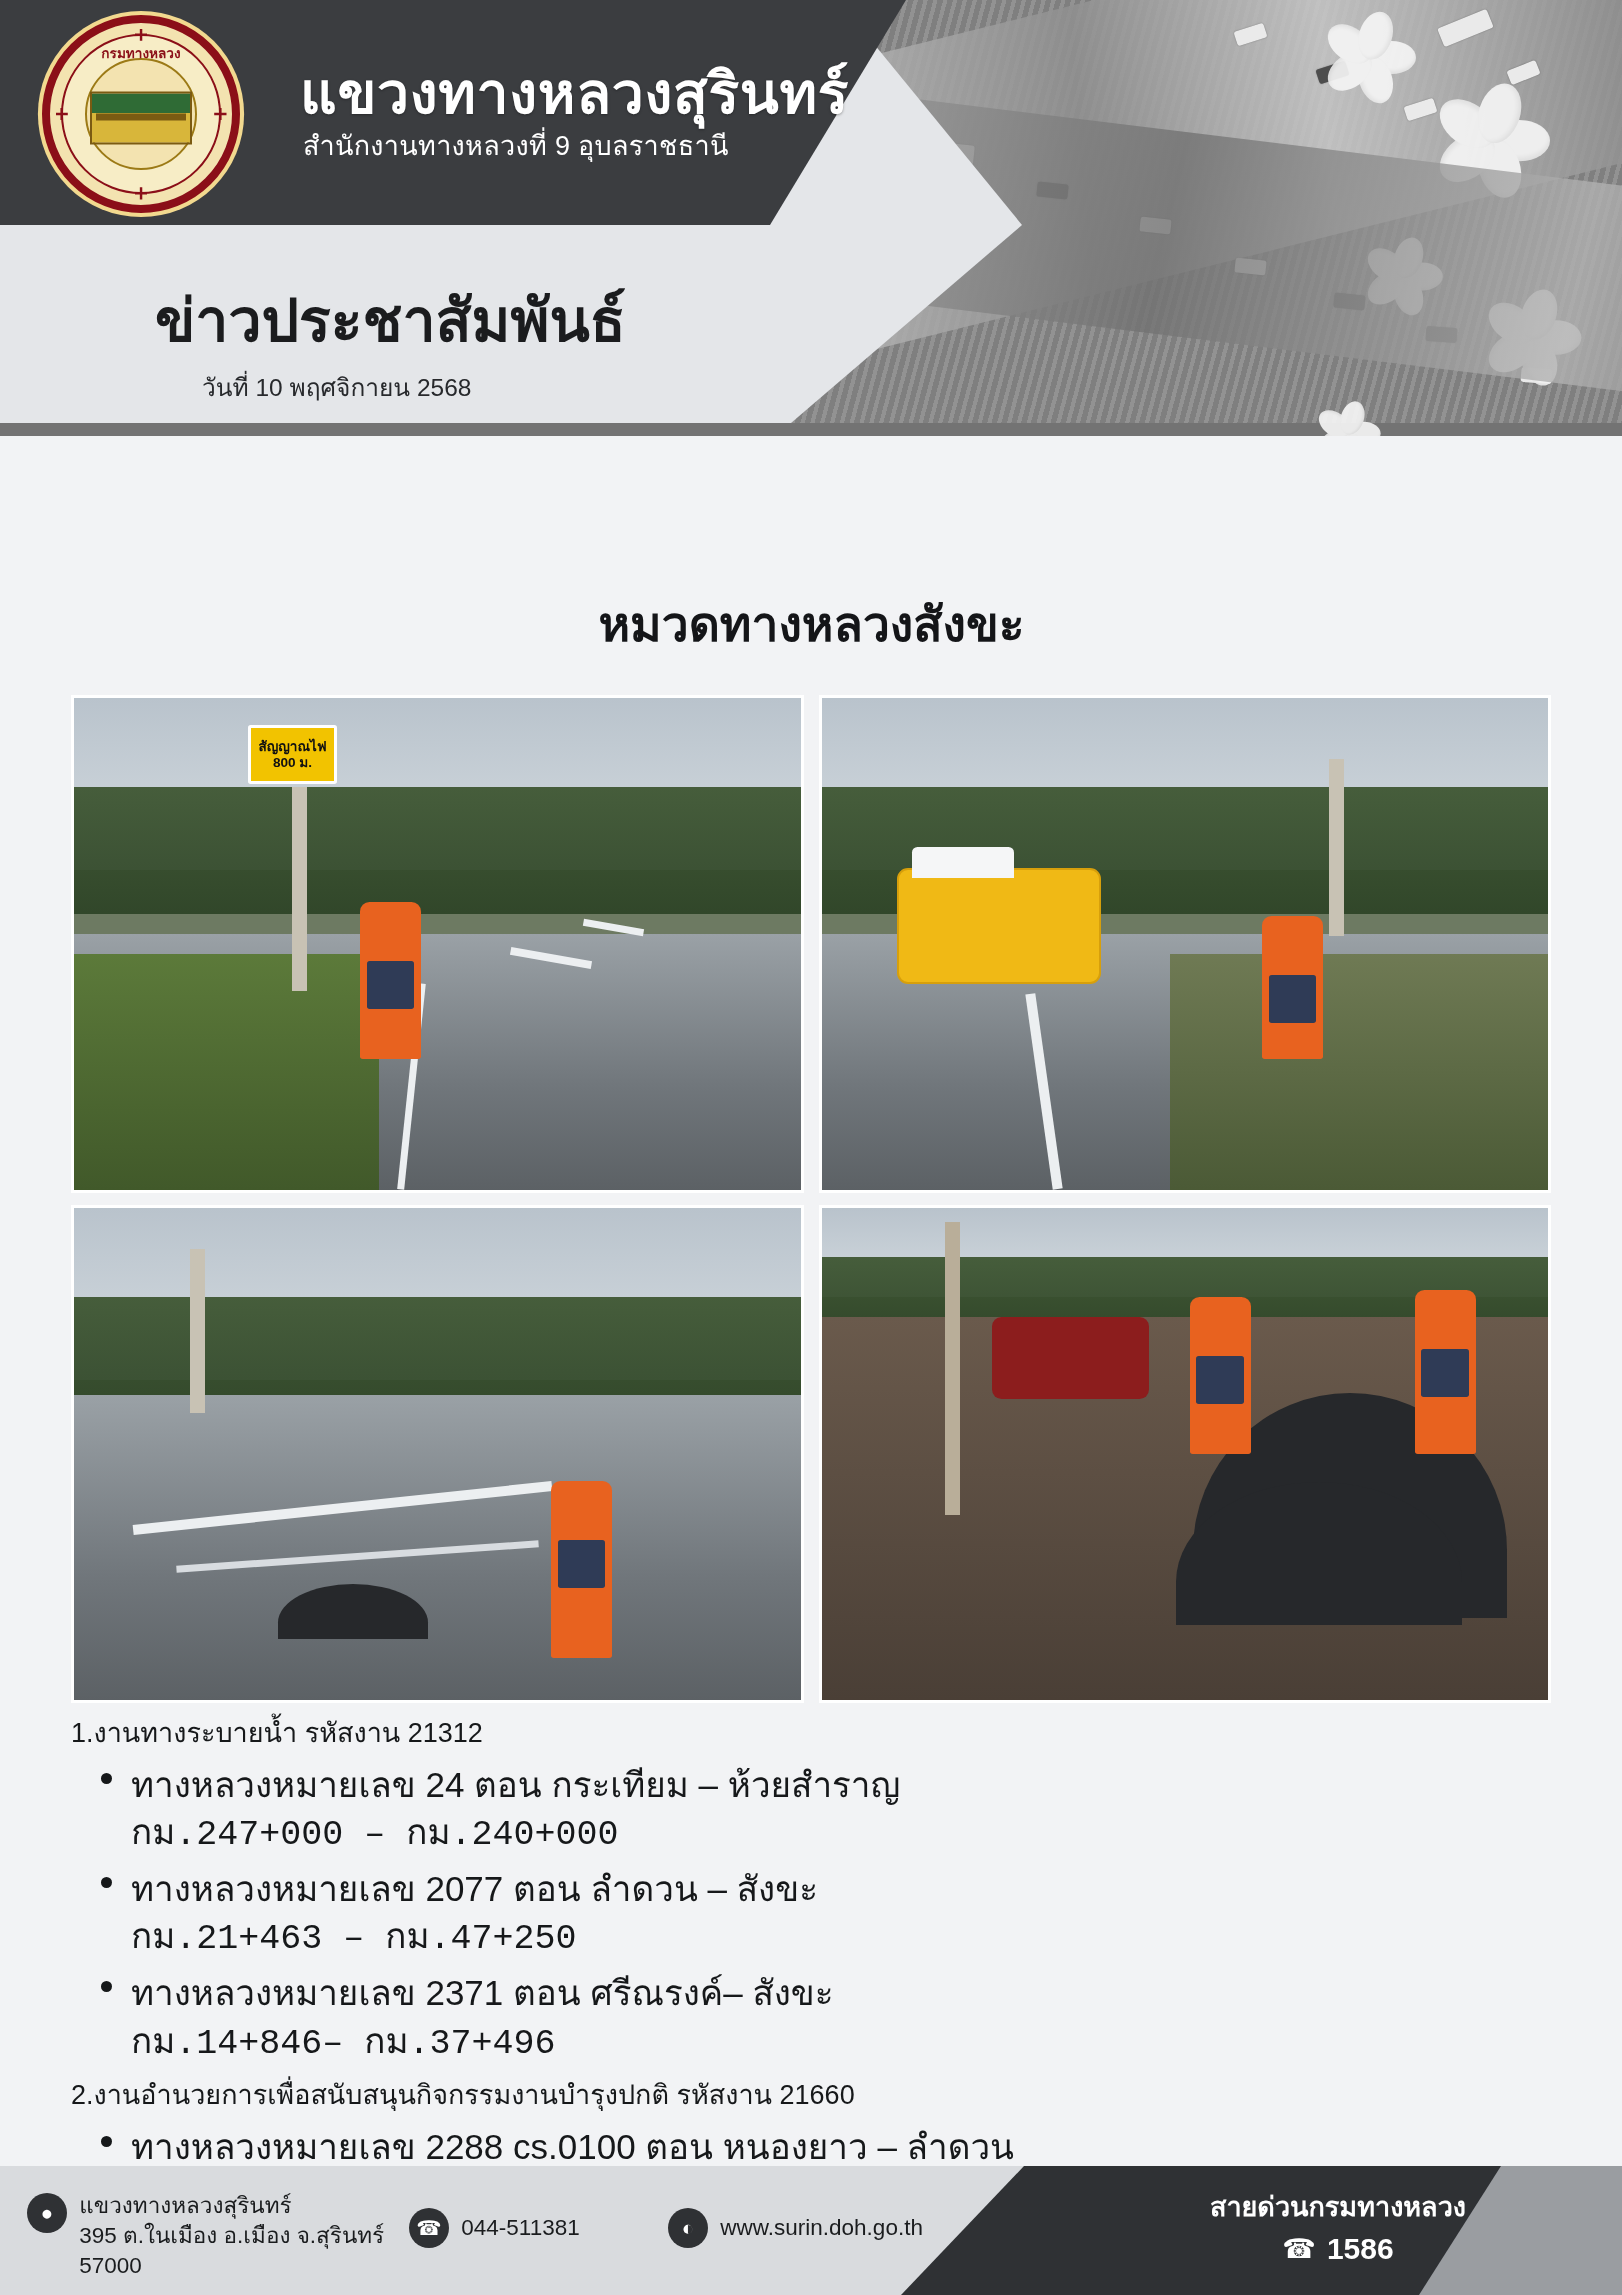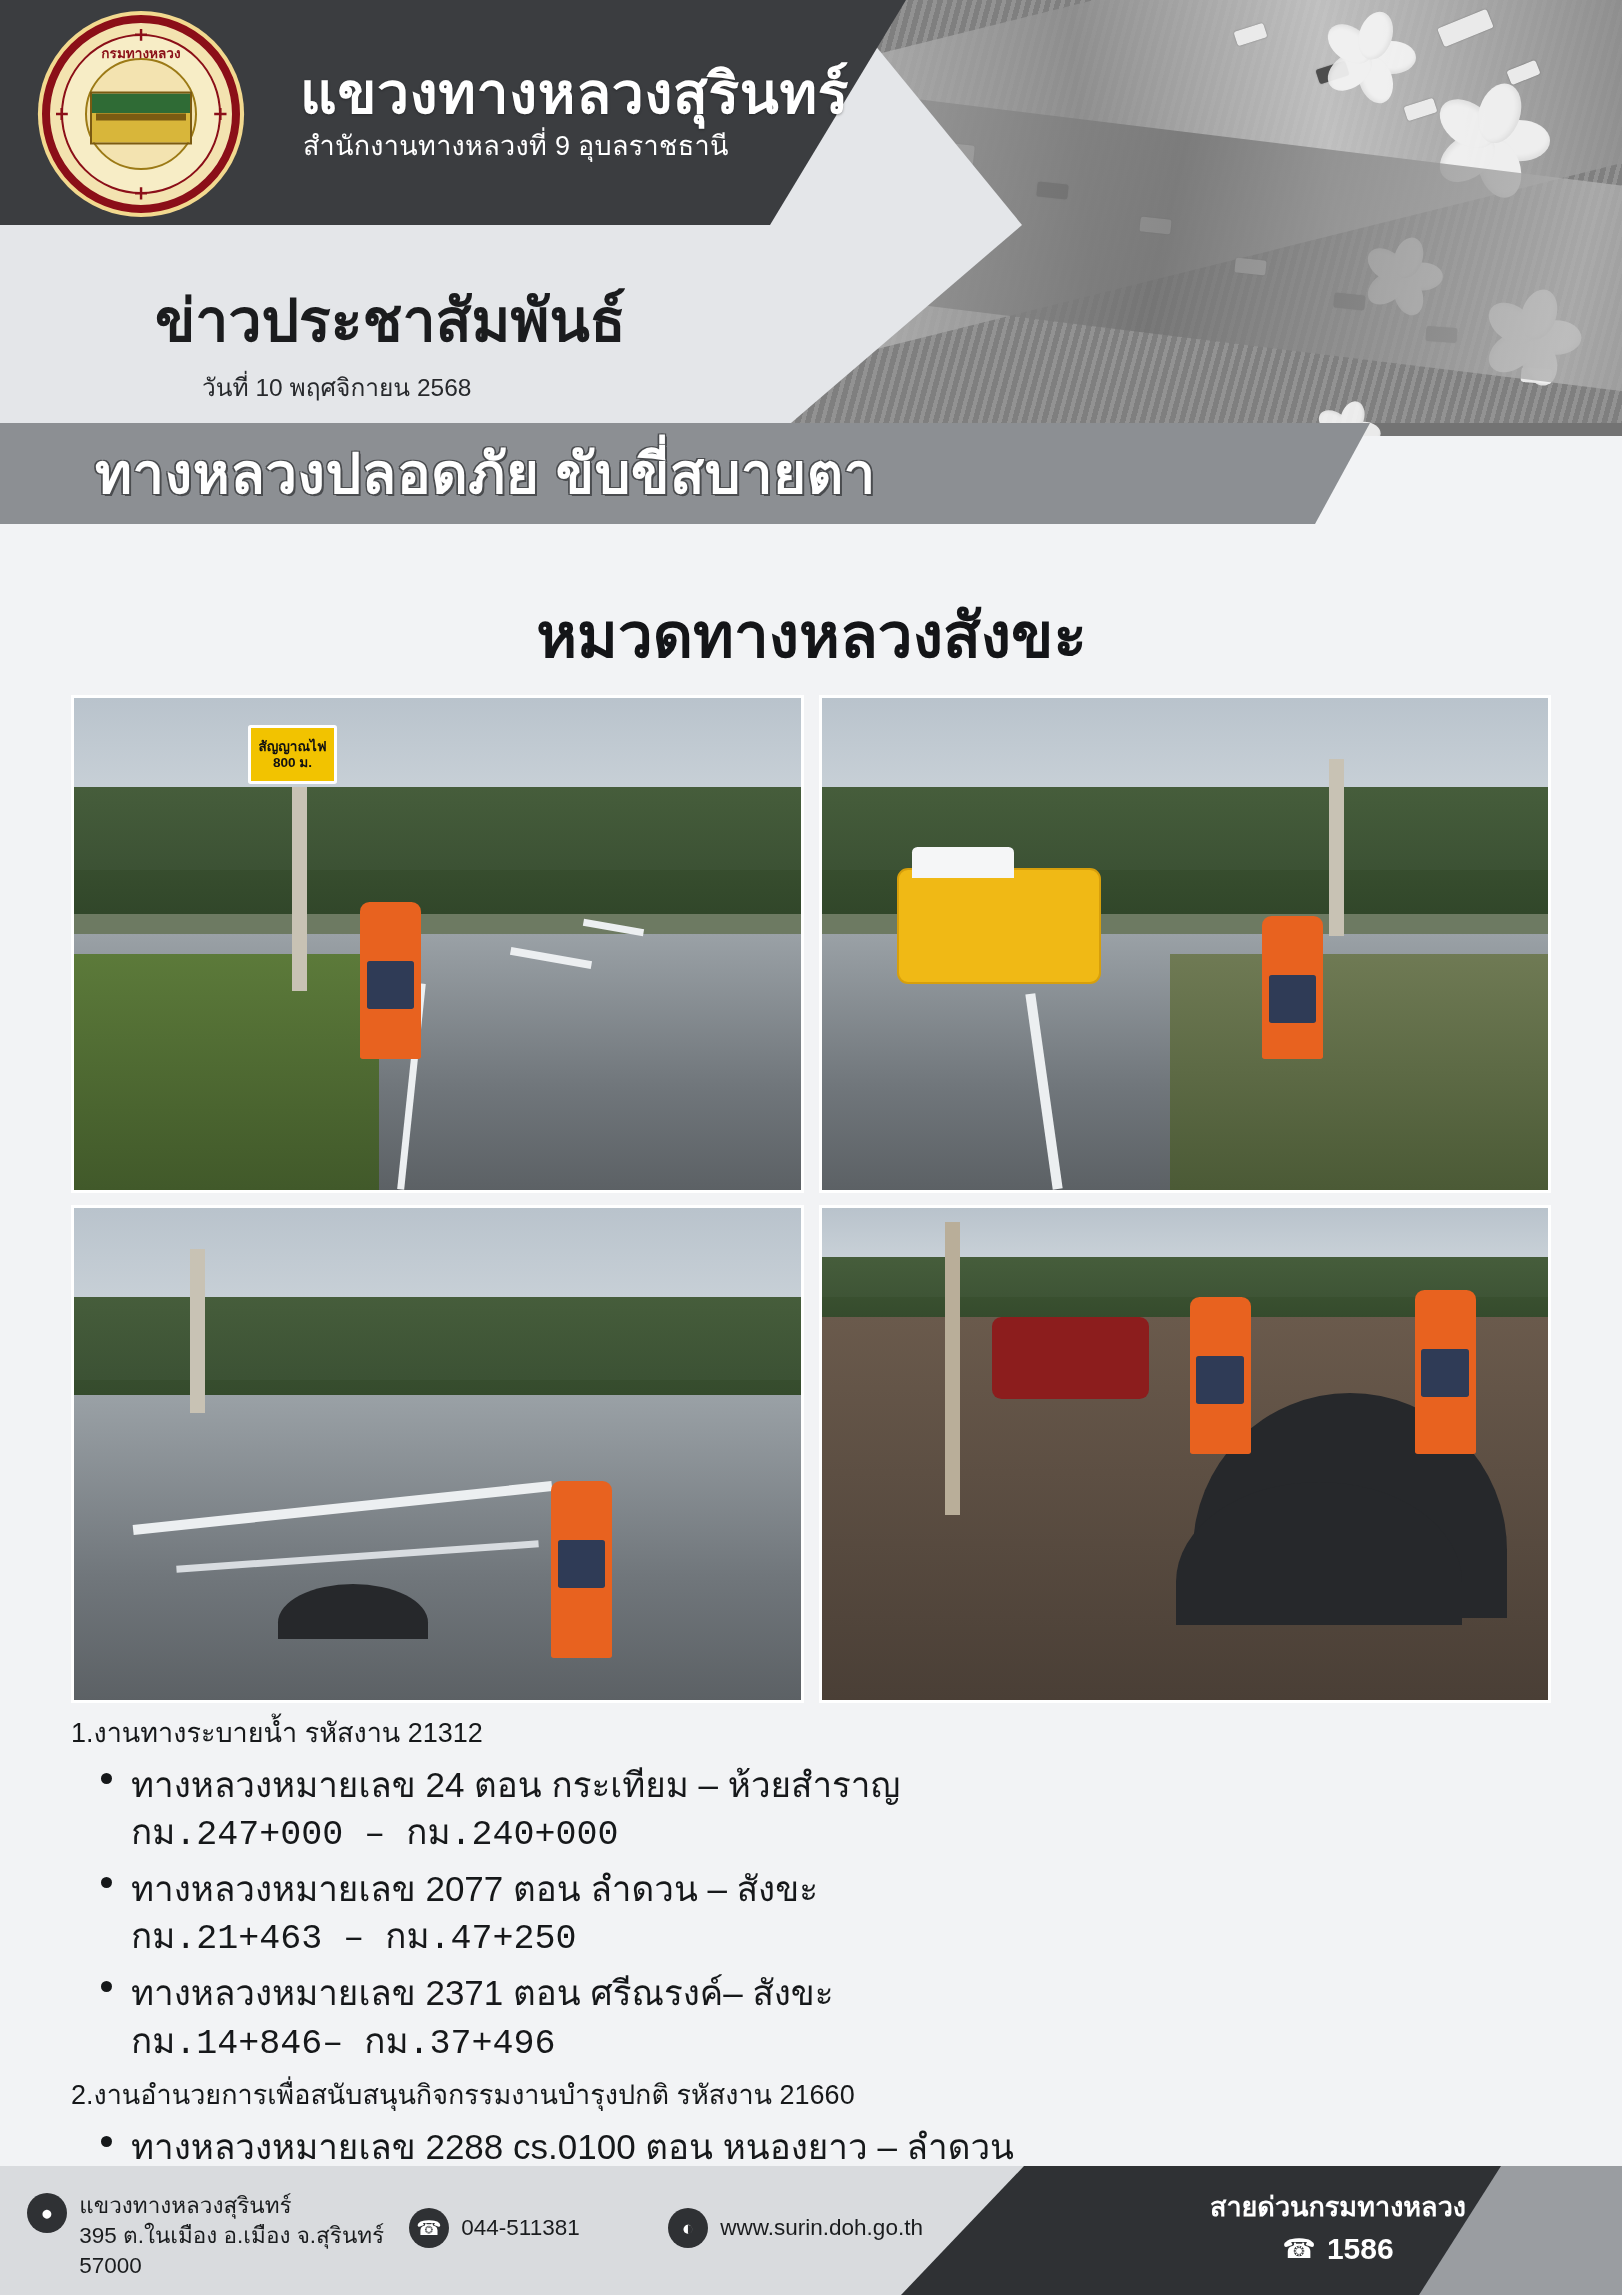--- a/index.html
+++ b/index.html
@@ -207,21 +207,21 @@
     color: #ffffff;
     text-shadow: 2px 2px 0 #4a4c4f, -1.4px -1.4px 0 #4a4c4f, 1.4px -1.4px 0 #4a4c4f, -1.4px 1.4px 0 #4a4c4f;
     letter-spacing: 0.7px;
   }
 
   
   .section-title {
     position: absolute;
     top: 586px; left: 0; width: 1623px;
     text-align: center;
-    font-size: 62px;
+    font-size: 48px;
     font-weight: bold;
     color: #141518;
   }
 
   .gallery {
     position: absolute;
     top: 695px; left: 71px;
     width: 1480px;
   }
   .grid {
@@ -461,23 +461,20 @@
       <div class="cross c3"></div>
       <div class="cross c4"></div>
     </div>
 
     <div class="org-title">แขวงทางหลวงสุรินทร์</div>
     <div class="org-sub">สำนักงานทางหลวงที่ 9 อุบลราชธานี</div>
     <div class="news-title">ข่าวประชาสัมพันธ์</div>
     <div class="news-date">วันที่ 10 พฤศจิกายน 2568</div>
   </div>
 
-  <div class="banner">
-    <div class="banner-text">ทางหลวงปลอดภัย ขับขี่สบายตา</div>
-  </div>
 
   <div class="section-title">หมวดทางหลวงสังขะ</div>
 
   <div class="gallery">
     <div class="grid">
 
       <div class="photo">
         <div class="sky"></div>
         <div class="trees"></div>
         <div class="road"></div>

